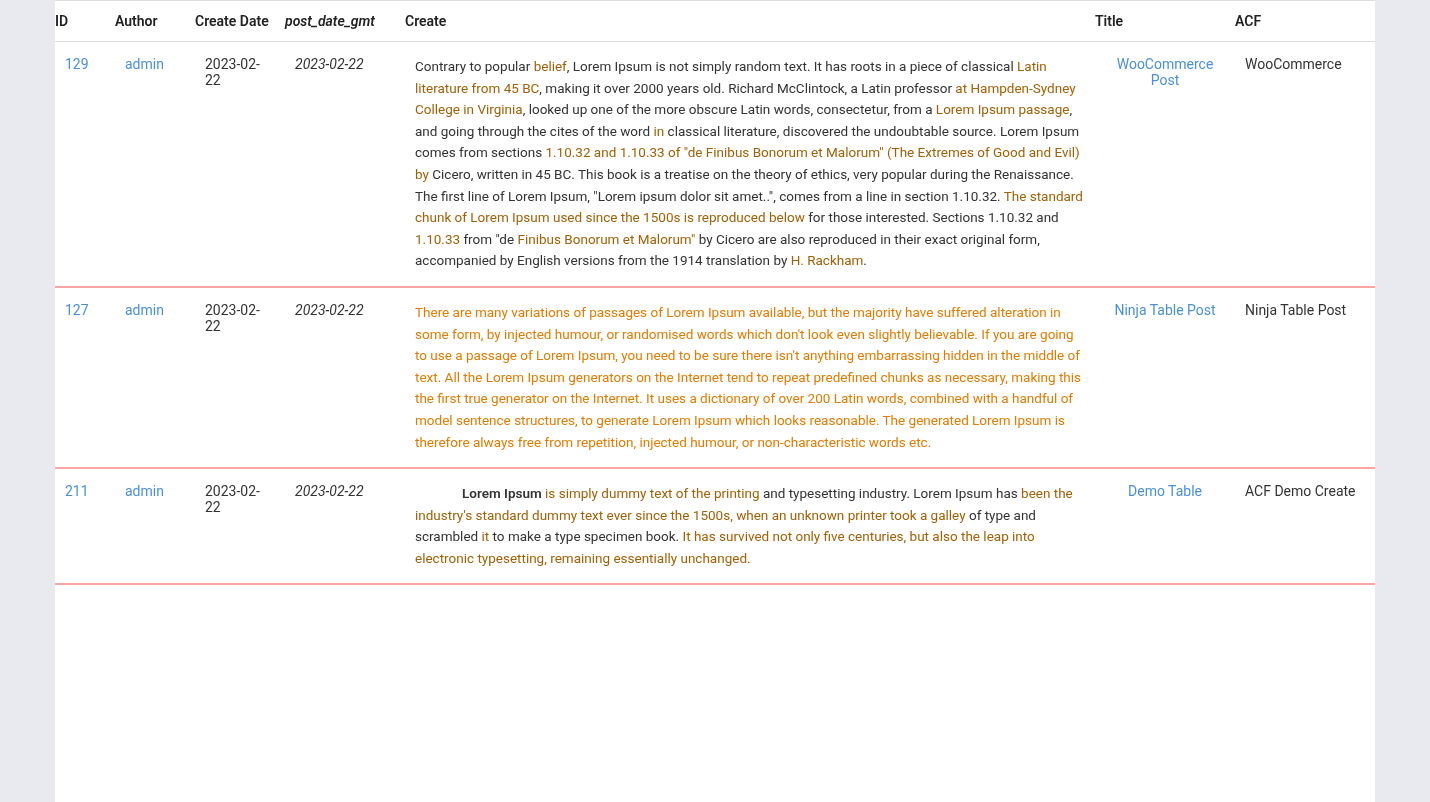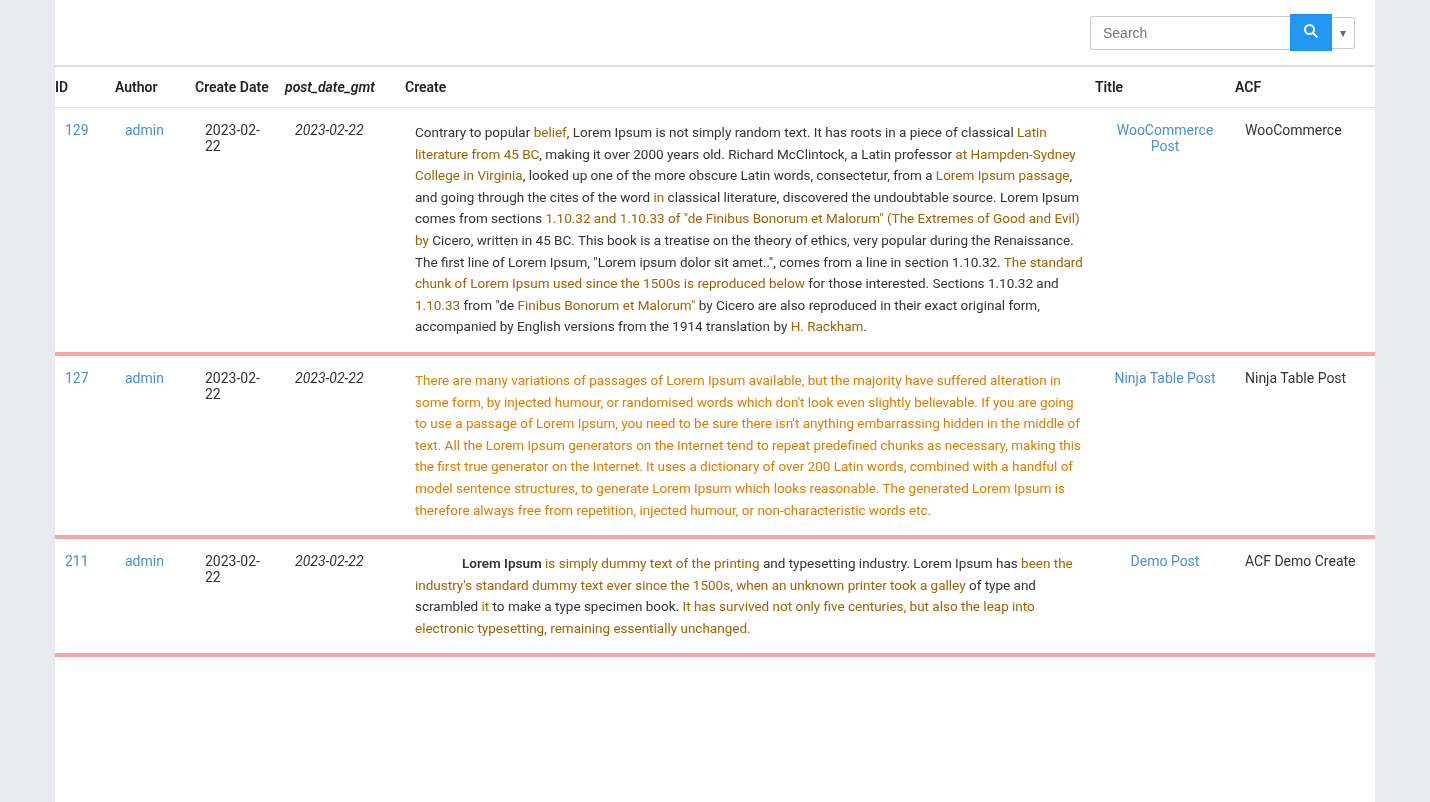--- a/index.html
+++ b/index.html
@@ -66,21 +66,21 @@
     }
     .data-table th {
       padding: 12px 0;
       text-align: left;
       font-weight: 600;
       color: #222;
       background: #fff;
       white-space: nowrap;
     }
     .data-table tbody tr {
-      border-bottom: 4px solid #fca5a5;
+      border-bottom: 2px solid #fca5a5;
       vertical-align: top;
     }
     .data-table td {
       padding: 14px 10px;
       color: #333;
     }
     .col-id { width: 60px; }
     .col-author { width: 80px; }
     .col-create { width: 90px; }
     .col-post-date { width: 120px; font-style: italic; }
@@ -96,32 +96,20 @@
     }
     .content-text .blue { color: #a16207; margin-top: 26px; }
     .content-text .orange { color: #e07c00; }
     .content-text .bold { font-weight: 600; padding-left: 47px; }
   </style>
 </head>
 <body>
 
 <div class="page-wrapper">
 
-  <div class="top-bar">
-    <div class="search-container">
-      <input type="text" class="search-input" placeholder="Search" style="">
-      <button class="search-btn">
-        <svg width="16" height="16" viewBox="0 0 16 16" fill="white">
-          <circle cx="6.5" cy="6.5" r="4.5" stroke="white" stroke-width="2" fill="none"></circle>
-          <line x1="10" y1="10" x2="14.5" y2="14.5" stroke="white" stroke-width="2"></line>
-        </svg>
-      </button>
-      <button class="search-dropdown-btn">▾</button>
-    </div>
-  </div>
 
   <table class="data-table">
     <thead>
       <tr>
         <th class="col-id">ID</th>
         <th class="col-author">Author</th>
         <th class="col-create">Create Date</th>
         <th class="col-post-date">post_date_gmt</th>
         <th class="col-content">Create</th>
         <th class="col-title">Title</th>
@@ -178,19 +166,19 @@
           <a href="#" class="link-blue">admin</a>
         </td>
         <td class="col-create">2023-02-22</td>
         <td class="col-post-date">2023-02-22</td>
         <td class="col-content">
           <div class="content-text">
             <span class="bold">Lorem Ipsum</span> <span class="blue">is simply dummy text of the printing</span> and typesetting industry. Lorem Ipsum has <span class="blue">been the industry's standard dummy text ever since the 1500s, when an unknown printer took a galley</span> of type and scrambled <span class="blue">it</span> to make a type specimen book. <span class="blue">It has survived not only five centuries, but also the leap into electronic typesetting, remaining essentially unchanged.</span>
           </div>
         </td>
         <td class="col-title">
-          <a href="#" class="link-blue">Demo Post</a>
+          <a href="#" class="link-blue">Demo Table</a>
         </td>
         <td class="col-acf">ACF Demo Create</td>
       </tr>
     </tbody>
   </table>
 </div>
 
 </body></html>

